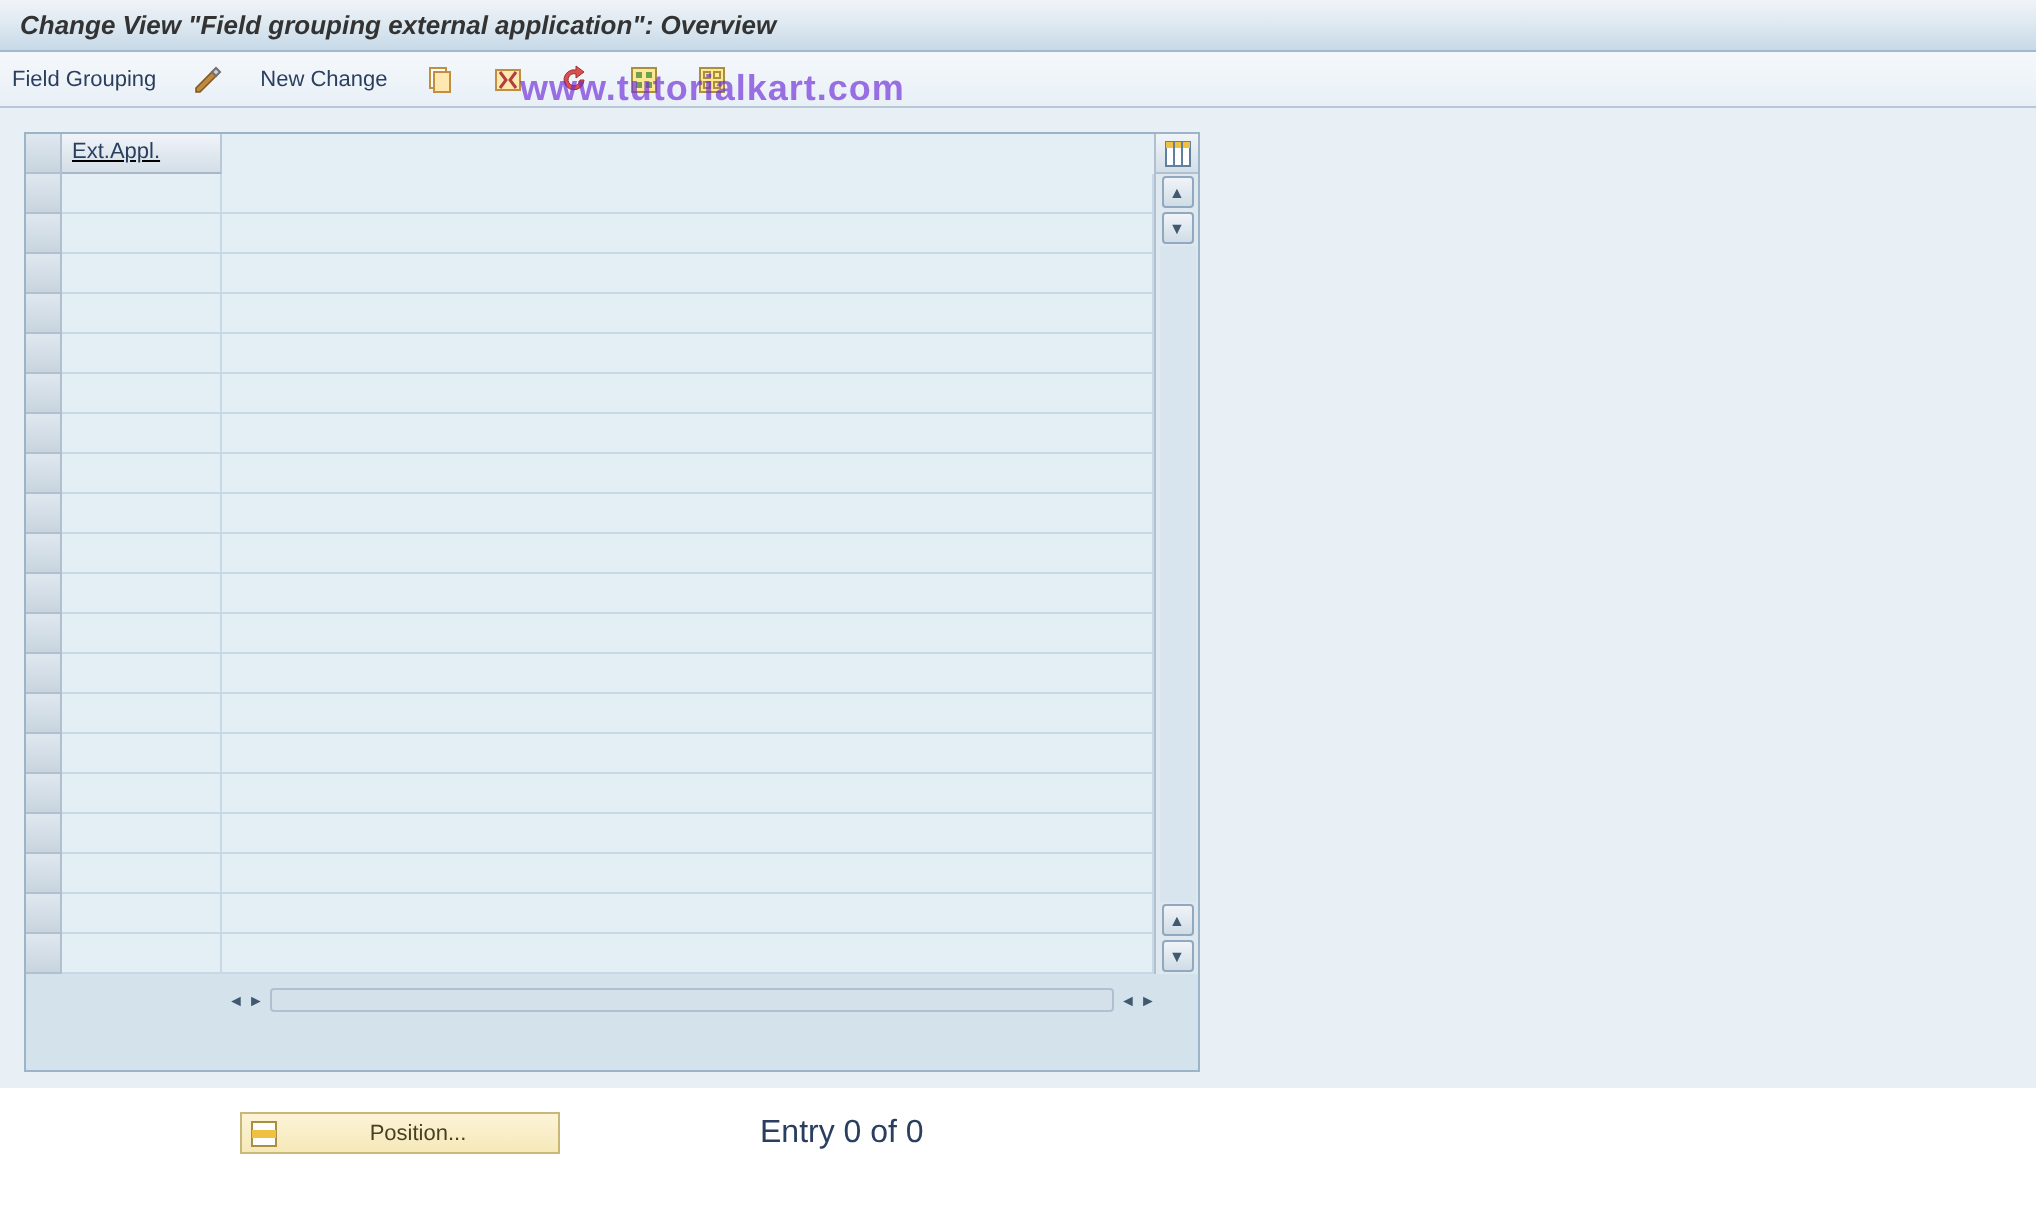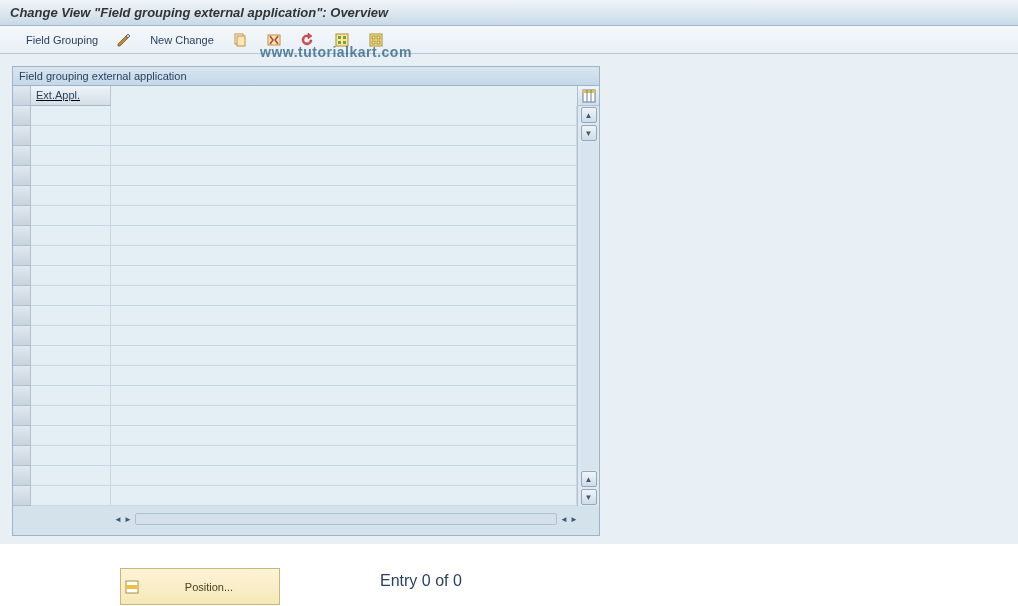--- a/index.html
+++ b/index.html
@@ -22,21 +22,21 @@
     }
     .title-text {
       font-weight: bold;
       font-style: italic;
       font-size: 13px;
       color: #333;
     }
     .toolbar {
       background: linear-gradient(to bottom, #f5f8fb 0%, #e8f0f6 100%);
       border-bottom: 1px solid #b8c8d8;
-      padding: 4px 20px;
+      padding: 4px 0;
       height: 28px;
       display: flex;
       align-items: center;
       gap: 6px;
       position: relative;
     }
     .toolbar-btn {
       display: inline-flex;
       align-items: center;
       padding: 2px 6px;
@@ -45,24 +45,24 @@
       gap: 3px;
     }
     .toolbar-icon {
       width: 16px;
       height: 16px;
       display: inline-block;
     }
     .watermark {
       position: absolute;
       left: 260px;
-      top: 44px;
-      font-size: 14px;
+      top: 34px;
+      font-size: 18px;
       font-weight: bold;
-      color: #0c4a6e;
+      color: #6d28d9;
       opacity: 0.65;
       letter-spacing: 0.5px;
       pointer-events: none;
       z-index: 100;
     }
     .content-area {
       background: #e8f0f6;
       padding: 12px;
       height: 490px;
     }
@@ -190,25 +190,24 @@
       background: #fff;
       gap: 100px;
     }
     .position-btn {
       display: flex;
       align-items: center;
       background: linear-gradient(to bottom, #fdf4d8 0%, #f5e8b8 100%);
       border: 1px solid #c8b878;
       padding: 2px 4px;
       width: 160px;
-      height: 37px;
+      height: 21px;
       cursor: pointer;
       color: #4a4020;
       font-size: 11px;
-      margin-top: 12px;
     }
     .position-btn .pos-icon {
       width: 14px;
       height: 14px;
       margin-right: 4px;
     }
     .position-btn .pos-text {
       flex: 1;
       text-align: center;
     }
@@ -271,21 +270,20 @@
         <rect x="4" y="9" width="3" height="3" fill="none" stroke="#a89040"></rect>
         <rect x="9" y="9" width="3" height="3" fill="none" stroke="#a89040"></rect>
       </svg>
   </span>
 </div>
 
 <div class="watermark">www.tutorialkart.com</div>
 
 <div class="content-area">
   <div class="table-container">
-    <div class="table-title">Field grouping external application</div>
     <div class="table-grid">
       <div class="row-headers" id="row-headers">
         <div class="row-header-cell"></div>
       <div class="row-header-cell"></div>
           <div class="row-header-cell"></div>
           <div class="row-header-cell"></div>
           <div class="row-header-cell"></div>
           <div class="row-header-cell"></div>
           <div class="row-header-cell"></div>
           <div class="row-header-cell"></div>

